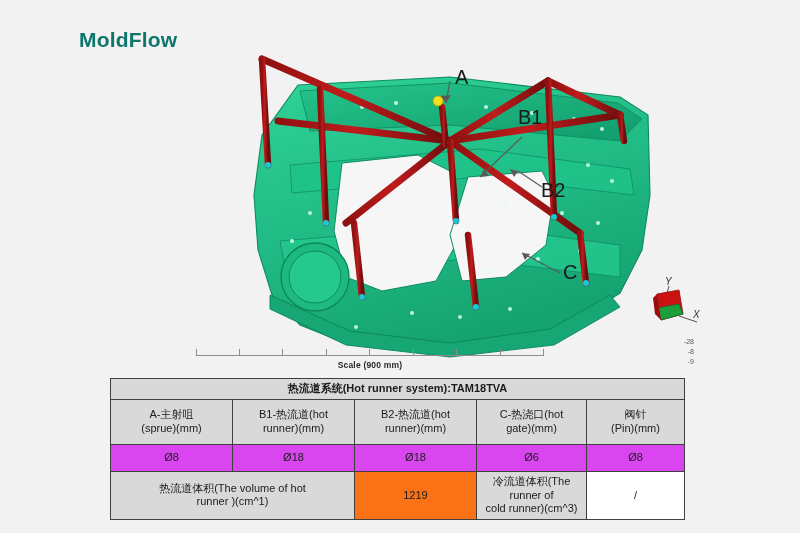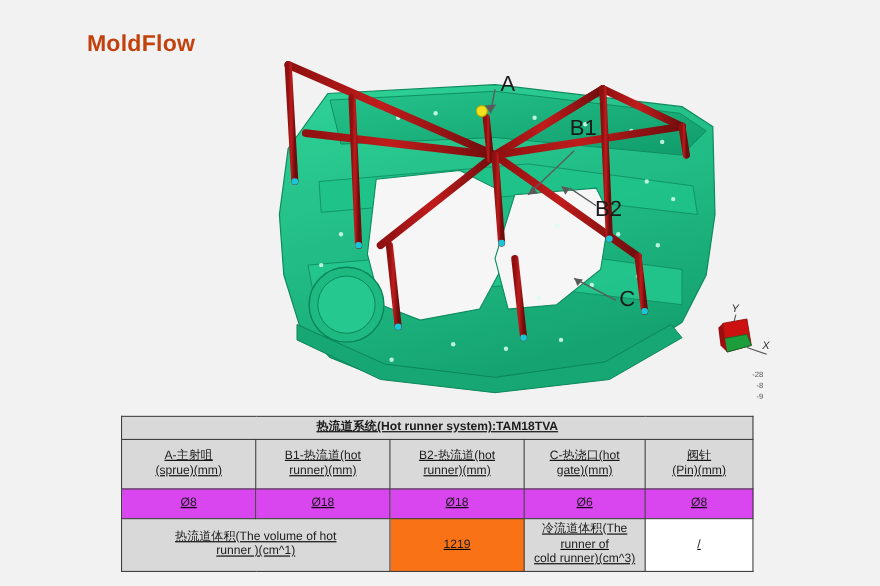--- a/index.html
+++ b/index.html
@@ -7,21 +7,21 @@
     width:800px;height:533px;
     background:#f2f2f2;
     font-family:"Liberation Sans","DejaVu Sans",sans-serif;
     overflow:hidden;position:relative;
   }
   #page{position:absolute;inset:0;width:800px;height:533px;}
 
   
   .app-title{
     position:absolute;left:79px;top:28px;
-    font-size:21px;font-weight:bold;color:#c2410c;
+    font-size:21px;font-weight:bold;color:#0f766e;
     letter-spacing:.2px;
   }
 
   
   .viewport{position:absolute;left:150px;top:45px;width:520px;height:330px;}
   .viewport svg{display:block;}
 
   
   .calloutlbl{
     position:absolute;font-size:20px;color:#1a1a1a;
@@ -51,21 +51,21 @@
   .triadnums{
     position:absolute;left:668px;top:337px;
     font-size:7px;color:#555;line-height:1.45;text-align:right;width:26px;
   }
   .triadnums div{white-space:nowrap;}
 
   
   .tbl-wrap{position:absolute;left:110px;top:378px;width:574px;}
   table.hr-table{
     border-collapse:collapse;width:574px;
-    table-layout:fixed;background:#fff;text-decoration:underline;
+    table-layout:fixed;background:#fff;
   }
   table.hr-table td{
     border:1px solid #ururu;
     border:1px solid #3f3f3f;
     padding:3px 4px;
     font-size:11px;color:#1c1c1c;
     text-align:center;vertical-align:middle;
     line-height:1.25;
   }
   td.title-cell{
@@ -204,20 +204,35 @@
         <polygon points="372,208 380,209 375,215"></polygon>
       </g>
     </svg>
 
     <div class="calloutlbl lbl-A" style="left:305px;top:22px;">A</div>
     <div class="calloutlbl lbl-B1" style="left:368px;top:62px;">B1</div>
     <div class="calloutlbl lbl-B2" style="left:391px;top:135px;">B2</div>
     <div class="calloutlbl lbl-C" style="left:413px;top:217px;">C</div>
   </div>
 
+  <div class="scalewrap">
+    <div class="scalebar">
+      <div class="axis"></div>
+      <div class="tick" style="left:0px;"></div>
+      <div class="tick" style="left:43px;"></div>
+      <div class="tick" style="left:86px;"></div>
+      <div class="tick" style="left:130px;"></div>
+      <div class="tick" style="left:173px;"></div>
+      <div class="tick" style="left:217px;"></div>
+      <div class="tick" style="left:260px;"></div>
+      <div class="tick" style="left:304px;"></div>
+      <div class="tick" style="left:347px;"></div>
+    </div>
+    <div class="scale-caption">Scale (900 mm)</div>
+  </div>
 
   <div class="triad">
     <svg width="62" height="58" viewBox="0 0 62 58">
       <line x1="18" y1="30" x2="24" y2="8" stroke="#555" stroke-width="1"></line>
       <line x1="34" y1="38" x2="52" y2="44" stroke="#555" stroke-width="1"></line>
       <polygon points="12,16 34,12 38,36 16,42" fill="#cc1111" stroke="#8d0b0b" stroke-width=".8"></polygon>
       <polygon points="12,30 34,26 38,36 16,42" fill="#1c9e3c" stroke="#0e6c28" stroke-width=".8"></polygon>
       <polygon points="12,16 16,42 10,36 8,20" fill="#9e0d0d"></polygon>
     </svg>
     <div class="triad-lbl triad-y">Y</div>

